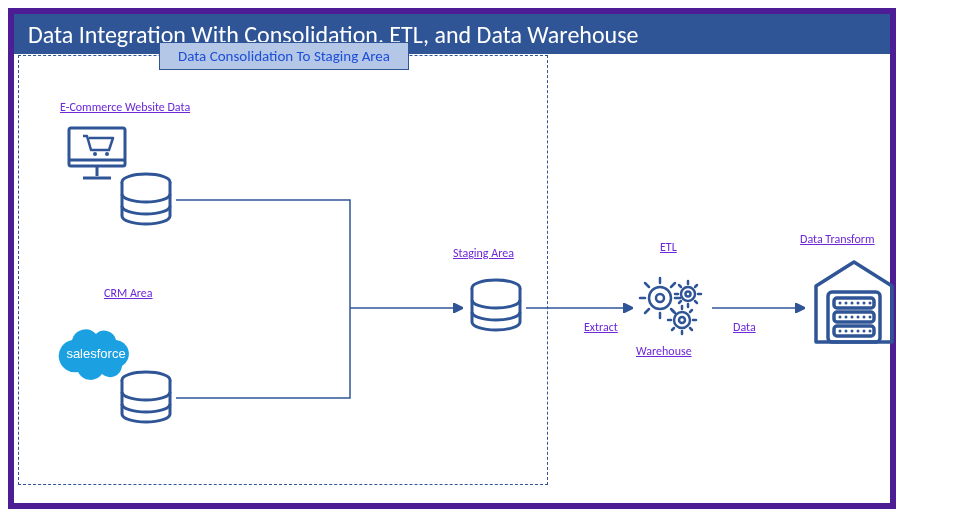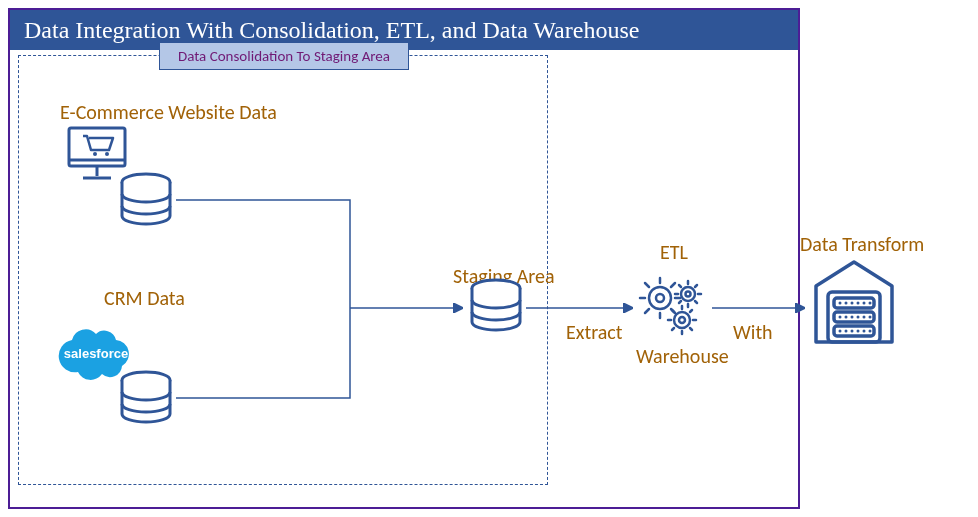--- a/index.html
+++ b/index.html
@@ -6,23 +6,22 @@
   body {
     width: 978px;
     height: 517px;
     background: #fff;
     font-family: Calibri, Arial, sans-serif;
     position: relative;
   }
   .outer-frame {
     position: absolute;
     left: 8px; top: 8px;
-    width: 792px; height: 501px;
-    border: 2px solid #4c1d95;
-    font-family: Liberation Serif, serif;
+    width: 888px; height: 501px;
+    border: 6px solid #4c1d95;
   }
   .title-bar {
     background: #2f5597;
     color: #fff;
     font-size: 24px;
     font-weight: 400;
     padding: 4px 14px;
     height: 40px;
     display: flex;
     align-items: center;
@@ -32,34 +31,35 @@
     left: 18px; top: 55px;
     width: 530px; height: 430px;
     border: 1.5px dashed #2f5597;
   }
   .consolidation-badge {
     position: absolute;
     left: 140px; top: -14px;
     width: 250px; height: 28px;
     background: #b4c7e7;
     border: 1.5px solid #2f5597;
-    color: #701a75;
+    color: #1d4ed8;
     font-size: 15px;
     display: flex;
     align-items: center;
     justify-content: center;
   }
   .label {
     position: absolute;
-    font-size: 20px;
-    color: #a16207;
+    font-size: 12px;
+    color: #6d28d9;
     text-align: center;
     white-space: nowrap;
-  }
-  .icon { position: absolute; font-weight: bold; }
+    text-decoration: underline;
+  }
+  .icon { position: absolute; }
   svg { display: block; }
   .connector {
     position: absolute;
     stroke: #2f5597;
     stroke-width: 1.5;
     fill: none;
   }
 </style>
 </head>
 <body>
@@ -93,39 +93,39 @@
 
 <div class="icon" style="left:118px; top:172px;">
 <svg width="56" height="56" viewBox="0 0 56 56">
   <ellipse cx="28" cy="10" rx="24" ry="8" fill="#fff" stroke="#2f5597" stroke-width="3"></ellipse>
   <path d="M4 10 V44 A24 8 0 0 0 52 44 V10" fill="#fff" stroke="#2f5597" stroke-width="3"></path>
   <path d="M4 22 A24 8 0 0 0 52 22" fill="none" stroke="#2f5597" stroke-width="3"></path>
   <path d="M4 34 A24 8 0 0 0 52 34" fill="none" stroke="#2f5597" stroke-width="3"></path>
 </svg>
 </div>
 
-<div class="label" style="left:104px; top:286px;">CRM Data</div>
+<div class="label" style="left:104px; top:286px;">CRM Area</div>
 
 <div class="icon" style="left:50px; top:320px;">
 <svg width="92" height="64" viewBox="0 0 92 64">
   <path d="M22 20 a14 14 0 0 1 24 -6 a12 12 0 0 1 20 6 a14 14 0 0 1 6 26 a12 12 0 0 1 -20 8 a14 14 0 0 1 -24 -2 a12 12 0 0 1 -6 -32 z" fill="#1ba1e2"></path>
   <text x="46" y="38" font-size="13" fill="#fff" text-anchor="middle" font-family="Arial">salesforce</text>
 </svg>
 </div>
 
 <div class="icon" style="left:118px; top:370px;">
 <svg width="56" height="56" viewBox="0 0 56 56">
   <ellipse cx="28" cy="10" rx="24" ry="8" fill="#fff" stroke="#2f5597" stroke-width="3"></ellipse>
   <path d="M4 10 V44 A24 8 0 0 0 52 44 V10" fill="#fff" stroke="#2f5597" stroke-width="3"></path>
   <path d="M4 22 A24 8 0 0 0 52 22" fill="none" stroke="#2f5597" stroke-width="3"></path>
   <path d="M4 34 A24 8 0 0 0 52 34" fill="none" stroke="#2f5597" stroke-width="3"></path>
 </svg>
 </div>
 
-<div class="label" style="left:453px; top:264px;">Staging Area</div>
+<div class="label" style="left:453px; top:246px;">Staging Area</div>
 
 <div class="icon" style="left:468px; top:278px;">
 <svg width="56" height="56" viewBox="0 0 56 56">
   <ellipse cx="28" cy="10" rx="24" ry="8" fill="#fff" stroke="#2f5597" stroke-width="3"></ellipse>
   <path d="M4 10 V44 A24 8 0 0 0 52 44 V10" fill="#fff" stroke="#2f5597" stroke-width="3"></path>
   <path d="M4 22 A24 8 0 0 0 52 22" fill="none" stroke="#2f5597" stroke-width="3"></path>
   <path d="M4 34 A24 8 0 0 0 52 34" fill="none" stroke="#2f5597" stroke-width="3"></path>
 </svg>
 </div>
 
@@ -170,25 +170,25 @@
       <line x1="57" y1="44" x2="60" y2="44"></line>
       <line x1="38" y1="36" x2="36" y2="34"></line>
       <line x1="54" y1="52" x2="56" y2="54"></line>
       <line x1="38" y1="52" x2="36" y2="54"></line>
       <line x1="54" y1="36" x2="56" y2="34"></line>
     </g>
   </g>
 </svg>
 </div>
 
-<div class="label" style="left:566px; top:320px;">Extract</div>
+<div class="label" style="left:584px; top:320px;">Extract</div>
 
 <div class="label" style="left:636px; top:344px;">Warehouse</div>
 
-<div class="label" style="left:733px; top:320px;">With</div>
+<div class="label" style="left:733px; top:320px;">Data</div>
 
 <div class="label" style="left:800px; top:232px;">Data Transform</div>
 
 <div class="icon" style="left:808px; top:256px;">
 <svg width="92" height="92" viewBox="0 0 92 92">
   <g fill="none" stroke="#2f5597" stroke-width="3.5" stroke-linejoin="round">
     <path d="M8 30 L46 6 L84 30 V86 H8 Z"></path>
     <rect x="20" y="36" width="52" height="50" rx="4"></rect>
 
     <rect x="26" y="42" width="40" height="10" rx="3"></rect>

